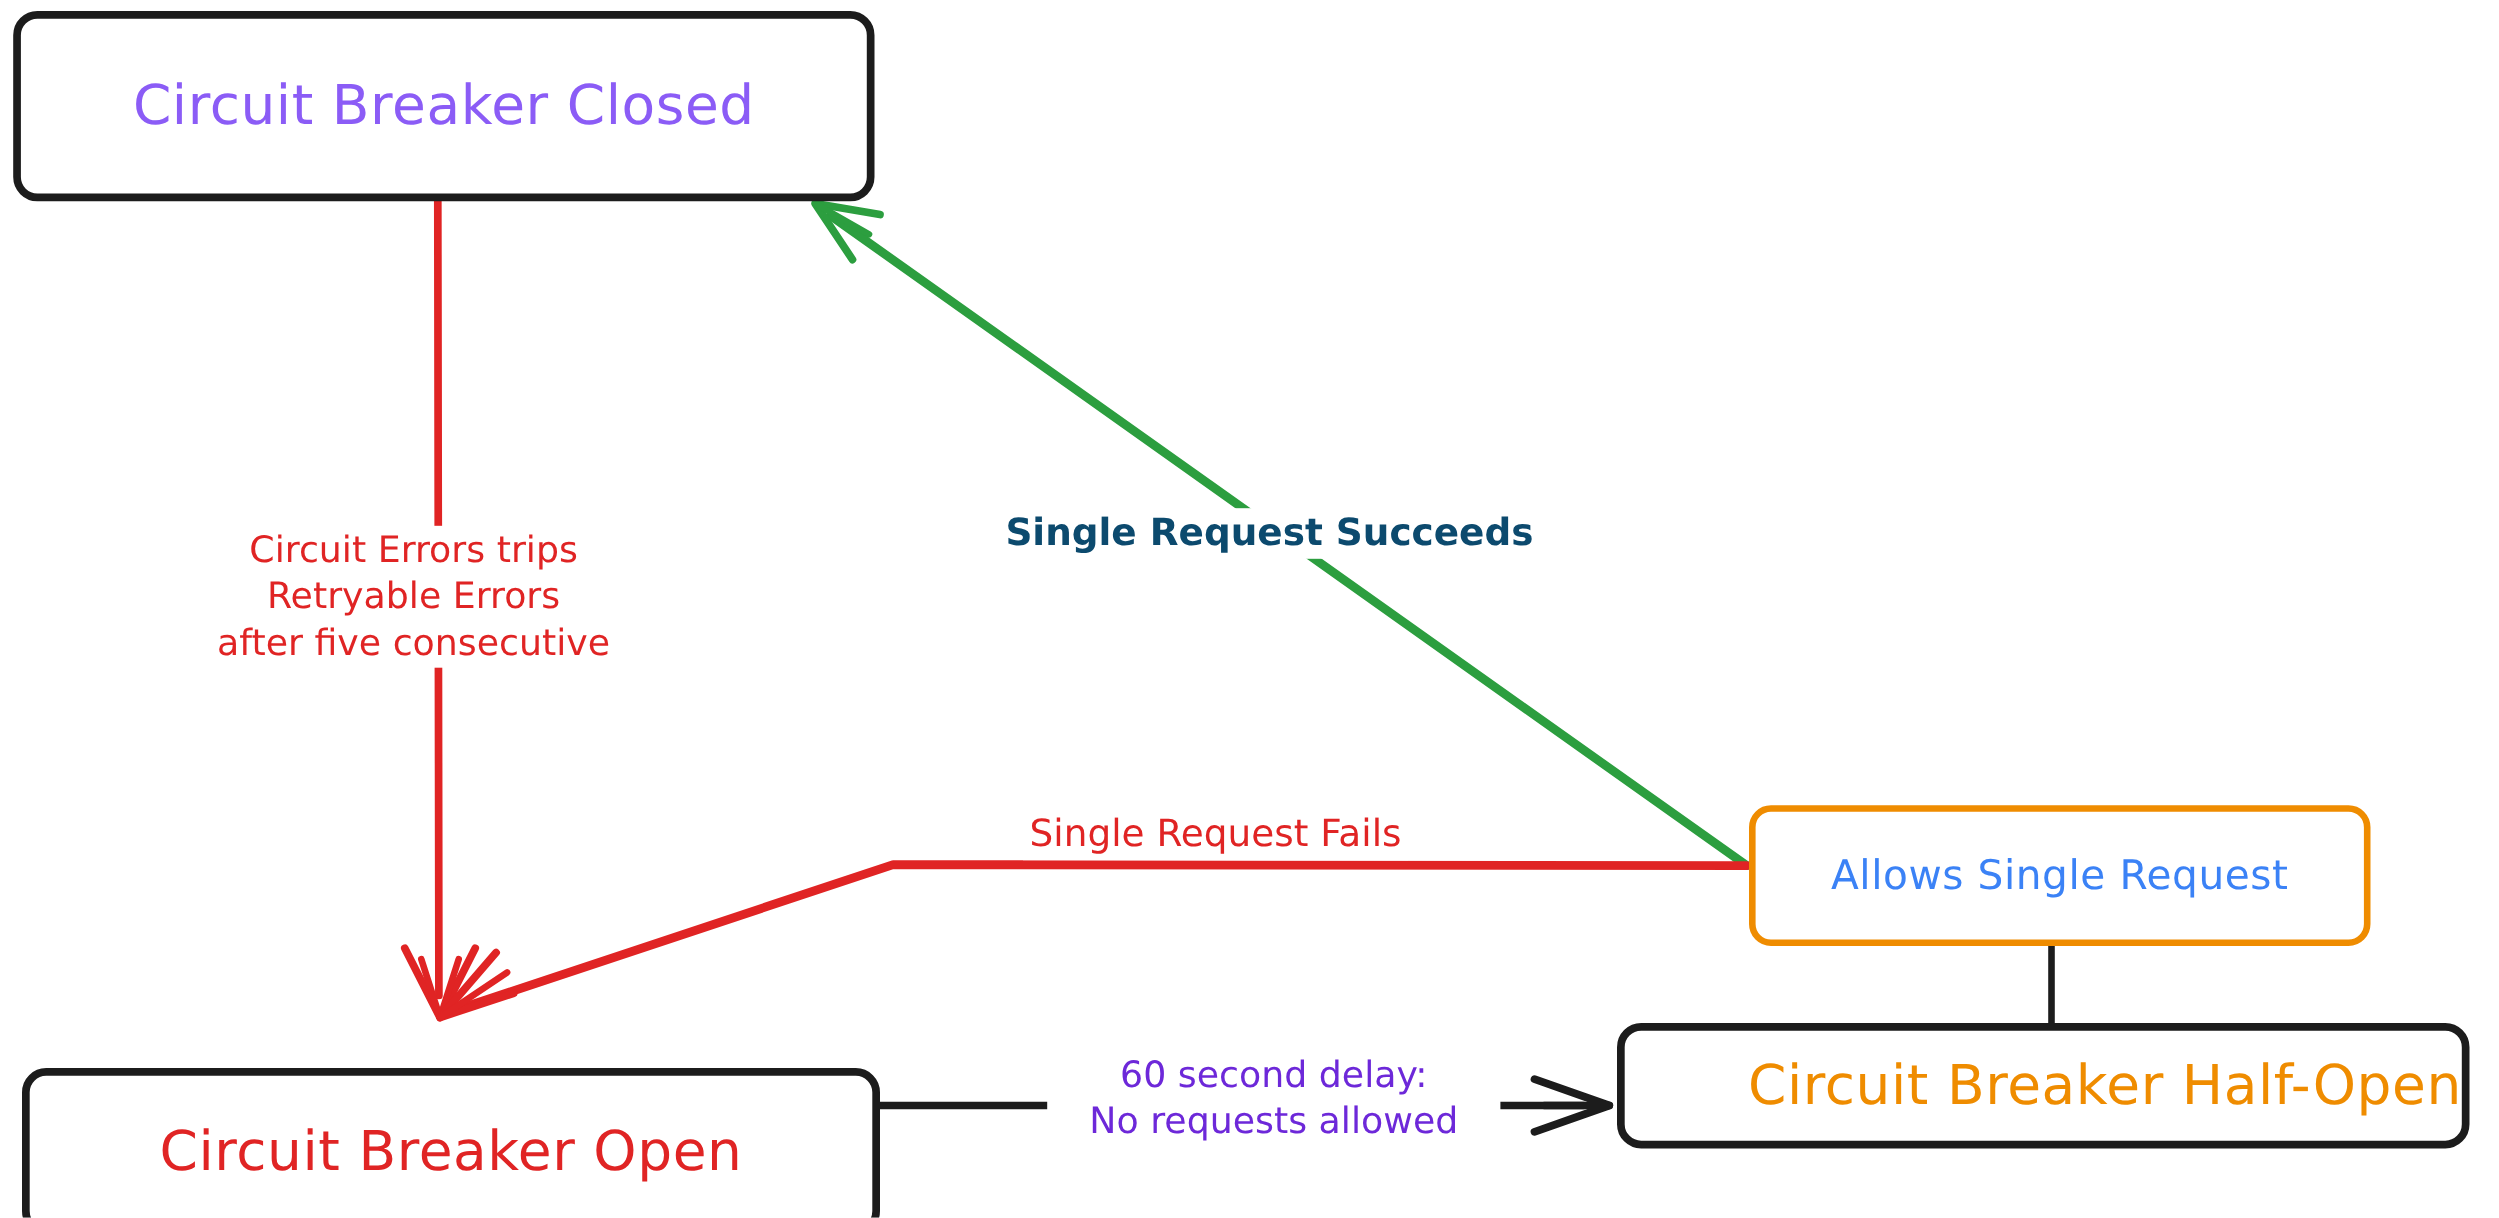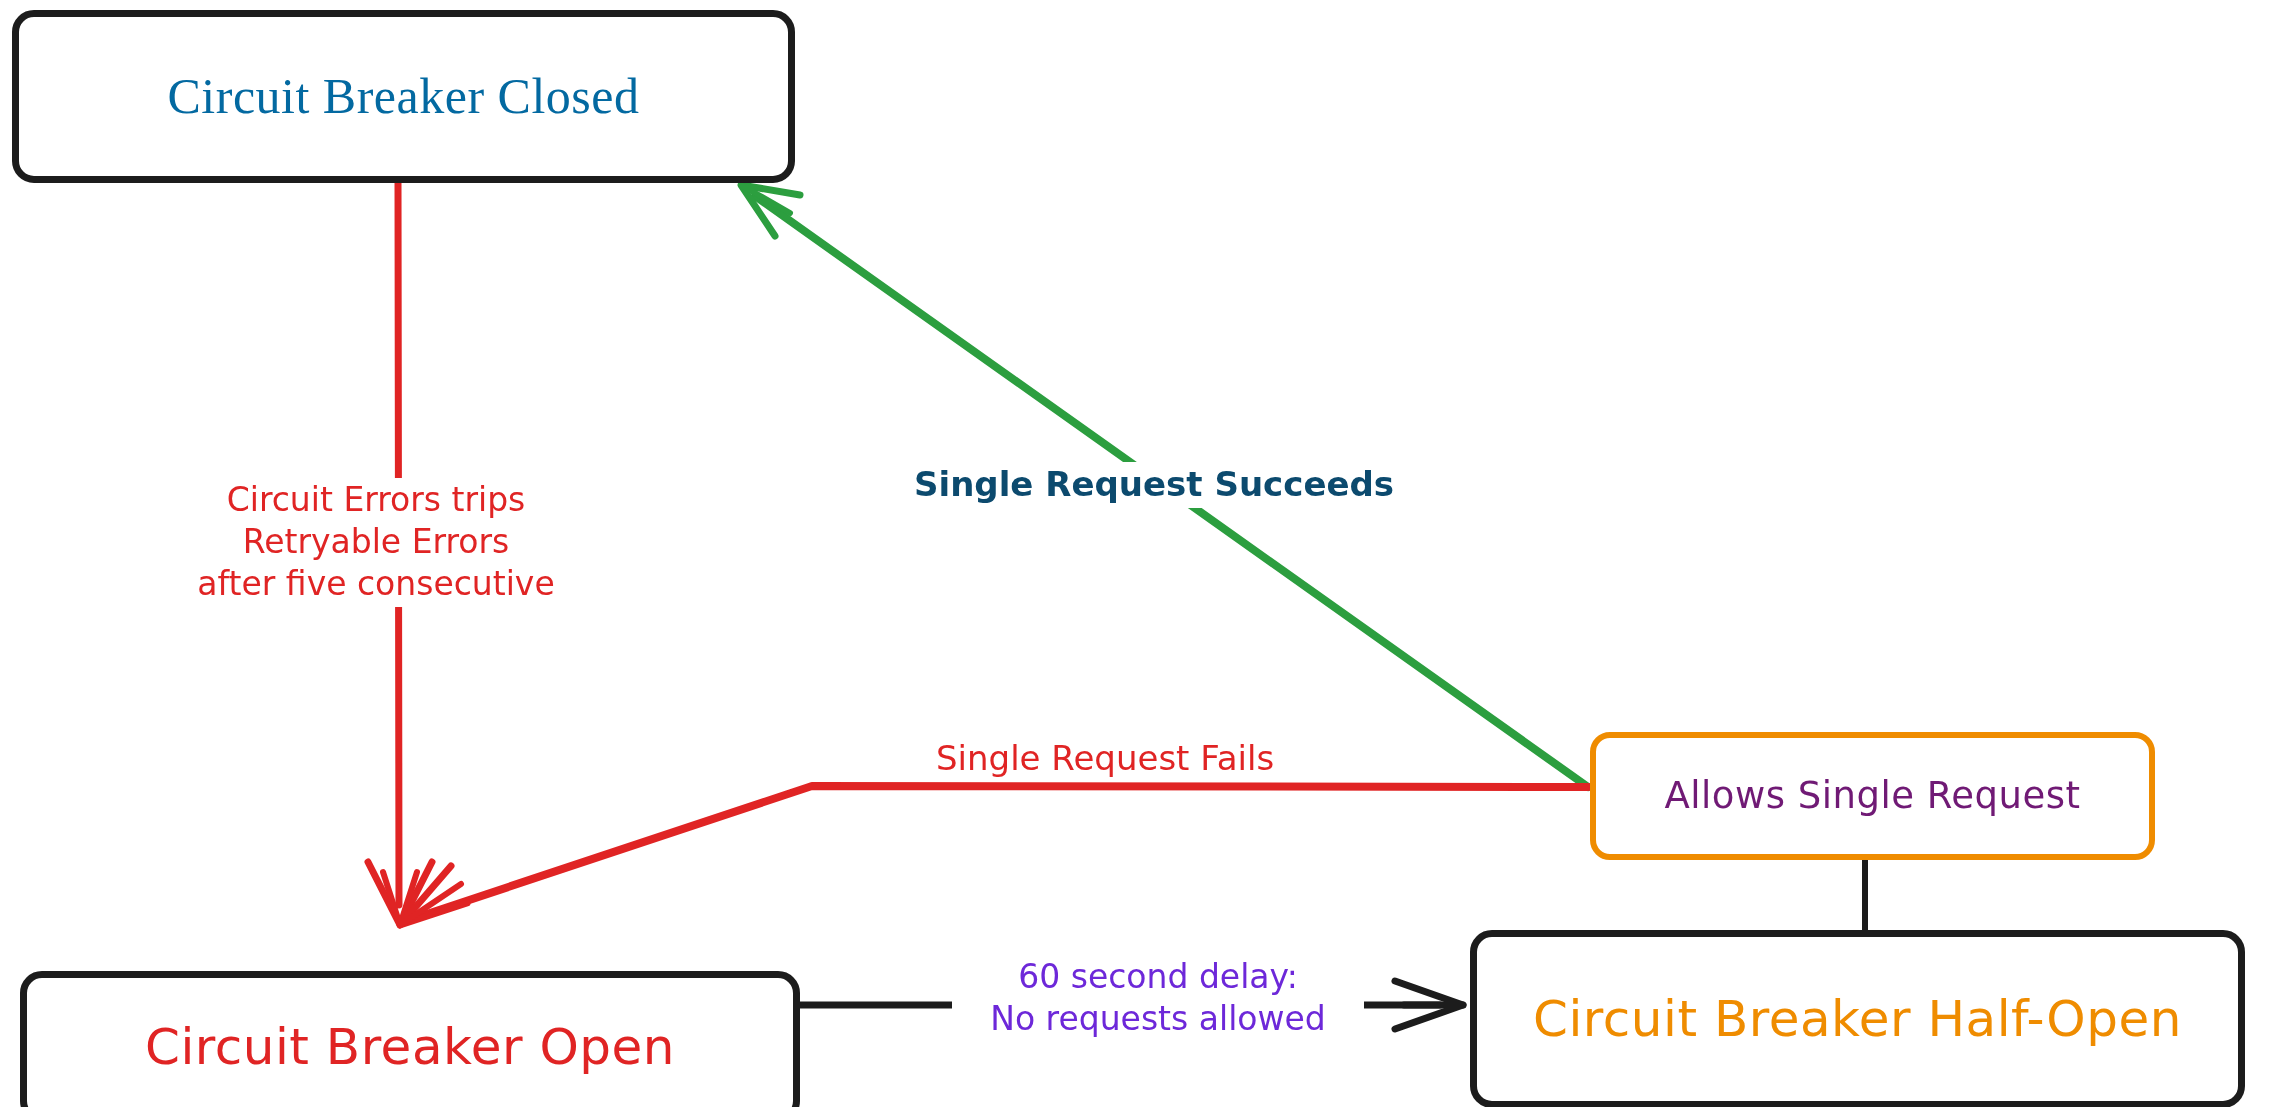--- a/index.html
+++ b/index.html
@@ -47,43 +47,42 @@
     font-family: "DejaVu Sans", sans-serif;
     font-weight: 500;
     letter-spacing: 0.5px;
     line-height: 1.1;
     white-space: nowrap;
   }
   #node-closed {
     left: 12px;  top: 10px;  width: 783px;  height: 173px;
   }
   #node-closed .node-label {
-    color: #0369a1;
+    color: #8b5cf6;
     font-size: 50px;
-    font-family: Liberation Serif, serif;
   }
   #node-open {
     left: 20px;  top: 971px;  width: 780px;  height: 152px;
   }
   #node-open .node-label {
     color: #e02424;
     font-size: 50px;
   }
   #node-halfopen {
-    left: 1470px;  top: 930px;  width: 775px;  height: 178px;
+    left: 1470px;  top: 930px;  width: 775px;  height: 114px; justify-content: flex-end;
   }
   #node-halfopen .node-label {
     color: #ef8c00;
     font-size: 50px;
   }
   #node-allows {
     left: 1590px;  top: 732px;  width: 565px;  height: 128px;
   }
   #node-allows .node-label {
-    color: #701a75;
+    color: #3b82f6;
     font-size: 37px;
   }
   .edge-label {
     position: absolute;
     font-family: "DejaVu Sans", sans-serif;
     font-weight: 500;
     line-height: 1.28;
     text-align: center;
     white-space: nowrap;
     background: #ffffff;

